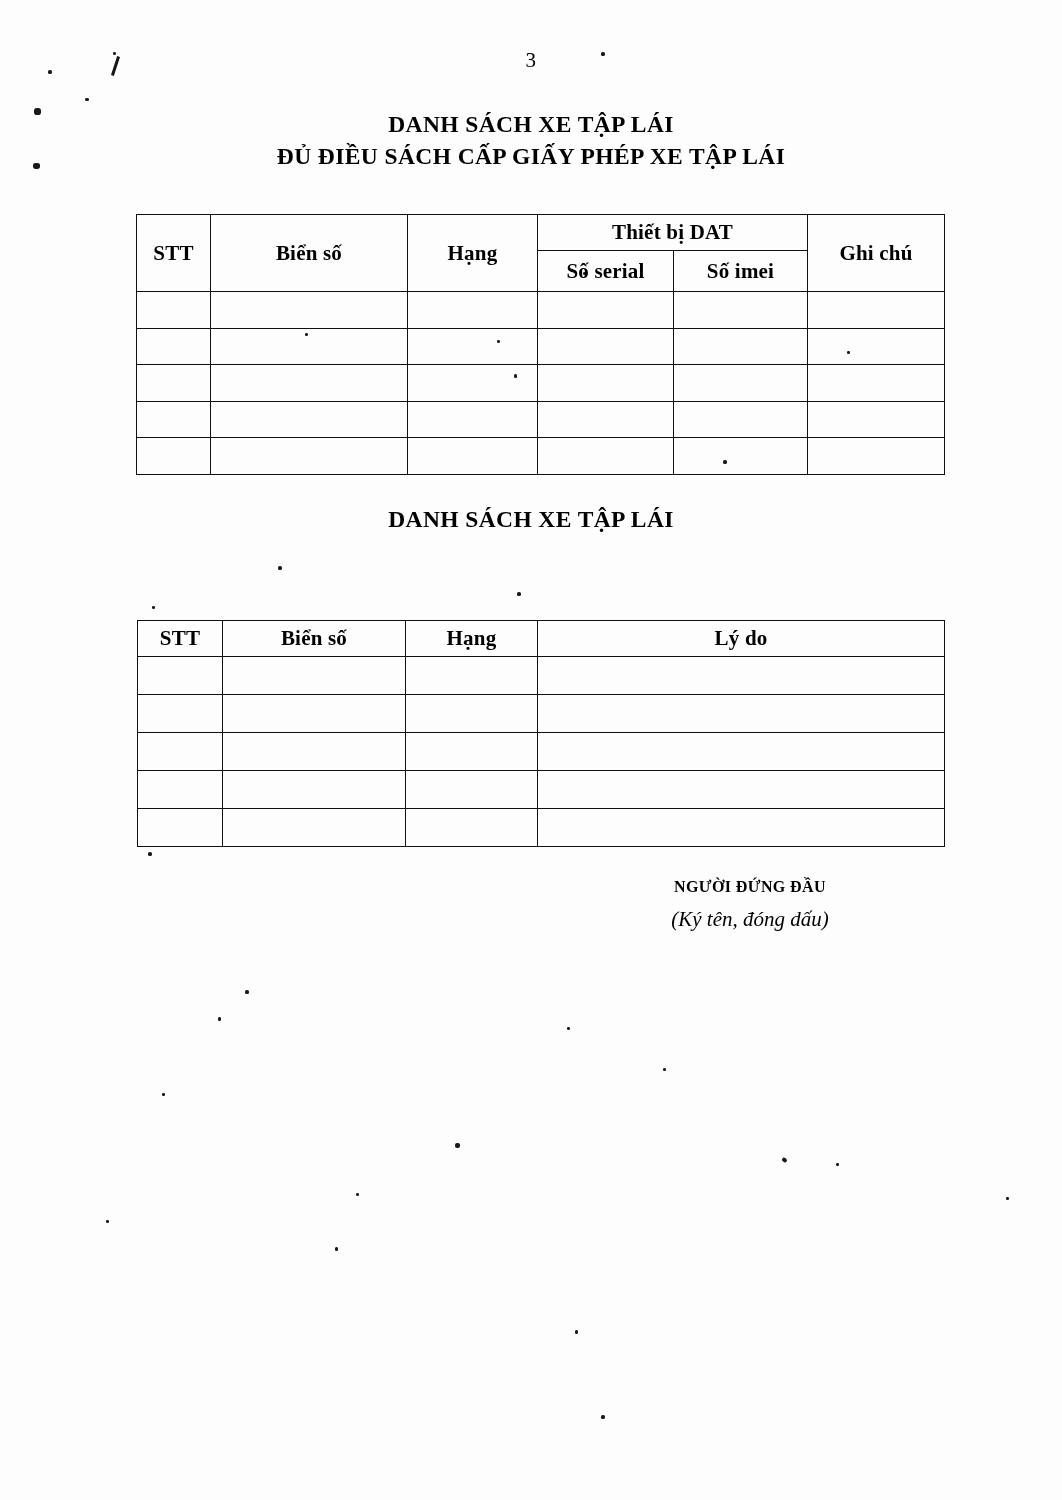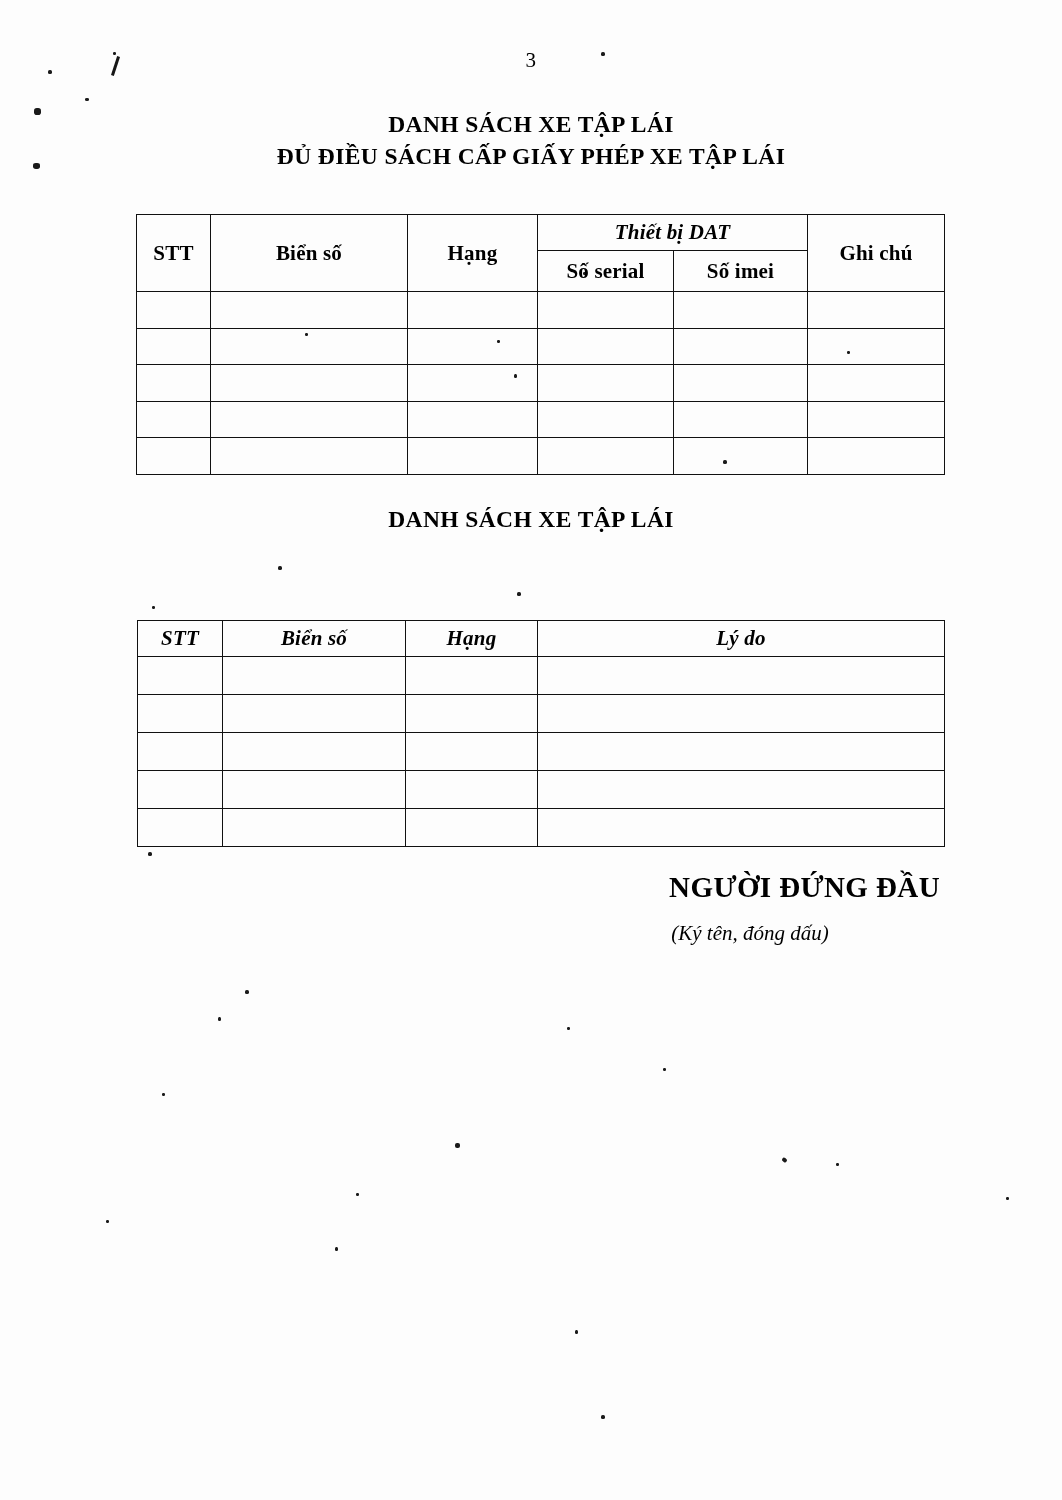--- a/index.html
+++ b/index.html
@@ -80,45 +80,44 @@
     top: 214px;
     width: 808px;
   }
   #table-ineligible {
     left: 137px;
     top: 620px;
     width: 807px;
   }
 
   .hdr-tall { height: 75px; }
-  .hdr-top  { height: 35px; font-style: italic; }
+  .hdr-top  { height: 35px; }
   .hdr-sub  { height: 40px; }
   .row-e    { height: 35.5px; }
   .row-i    { height: 37px; }
 
   
   .signature {
     position: absolute;
     top: 872px;
     left: 560px;
     width: 380px;
     text-align: center;
   }
   .sig-title {
     font-weight: bold;
-    font-size: 29px;
+    font-size: 16px;
     letter-spacing: 0.4px;
     line-height: 30px;
-    text-align: right;
   }
   .sig-sub {
     font-style: italic;
     font-size: 21px;
     line-height: 30px;
-    margin-top: 16px;
+    margin-top: 2px;
   }
 
   
   .speck {
     position: absolute;
     background: #1a1a1a;
     border-radius: 40%;
     pointer-events: none;
   }
   .streak {

